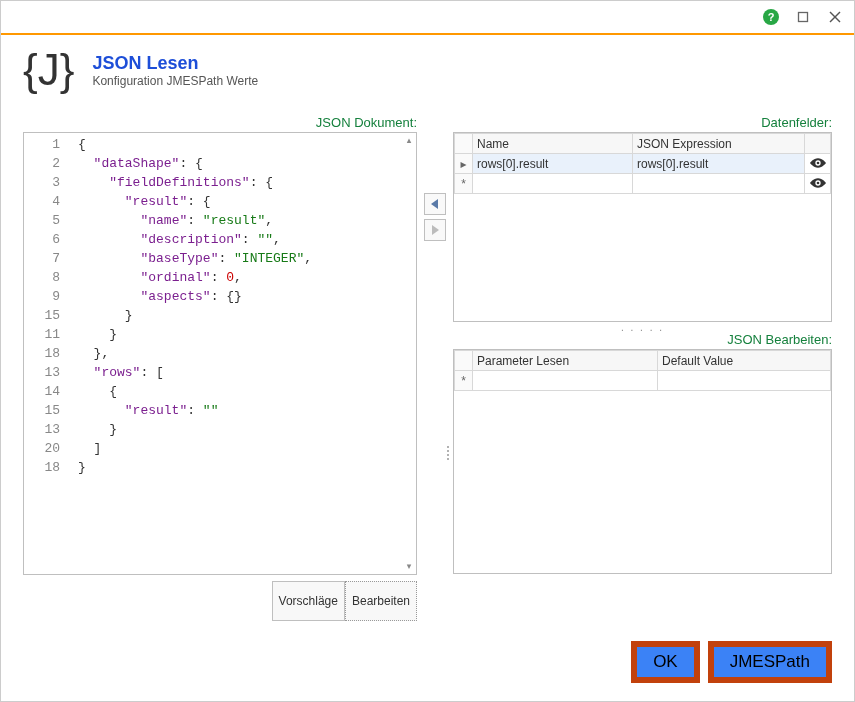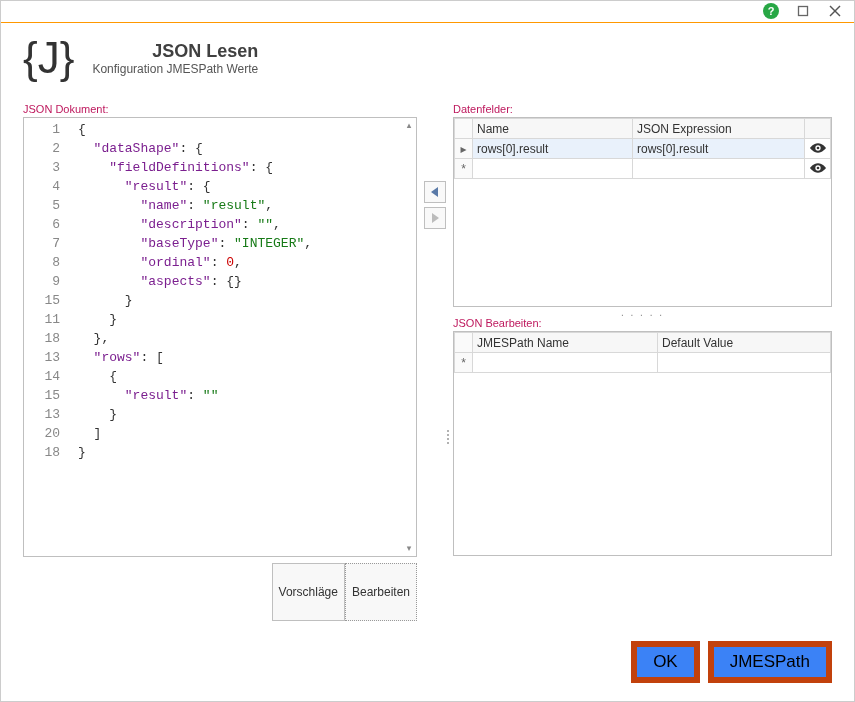--- a/index.html
+++ b/index.html
@@ -4,40 +4,40 @@
 <style>
   * { box-sizing: border-box; }
   html, body { margin: 0; padding: 0; font-family: "Segoe UI", Tahoma, sans-serif; font-size: 12px; color: #333; background: #fff; }
   .window { width: 855px; height: 702px; border: 1px solid #ccc; position: relative; display: flex; flex-direction: column; }
   .titlebar { height: 32px; display: flex; justify-content: flex-end; align-items: center; padding: 0 10px; gap: 14px; }
   .titlebar .tb-icon { width: 18px; height: 18px; display: inline-flex; align-items: center; justify-content: center; color: #666; }
   .help-circle { width: 16px; height: 16px; border-radius: 50%; background:#28a745; color:#fff; font-size:11px; font-weight:bold; display:flex; align-items:center; justify-content:center; }
   .accent-line { height: 2px; background: #ff9800; }
   .header { display: flex; align-items: center; gap: 18px; padding: 10px 22px 20px 22px; }
   .logo { font-size: 44px; font-weight: 400; font-family: "Segoe UI Light", "Segoe UI", sans-serif; }
-  .hd-text .title { font-size: 18px; font-weight: 600; color:#404040;text-align:right; }
+  .hd-text .title { font-size: 18px; font-weight: 600; color:#1d4ed8; }
   .hd-text .subtitle { font-size: 12px; color:#555; }
   .content { flex: 1; display: flex; padding: 0 22px 10px 22px; gap: 0; position: relative; }
   .left-pane { width: 394px; display: flex; flex-direction: column; }
   .mid-col { width: 36px; display: flex; flex-direction: column; align-items: center; padding-top: 78px; gap: 4px; }
   .right-pane { flex: 1; display: flex; flex-direction: column; }
-  .label { font-size: 11px; color:#be185d; margin-bottom: 2px; }
+  .label { font-size: 13px; color:#15803d; margin-bottom: 2px; text-align: right; }
   .code-box { border: 1px solid #bfbfbf; flex: 1; display: flex; flex-direction: column; position: relative; min-height: 440px; }
   .code-scroll { flex: 1; overflow: hidden; display: flex; font-family: Consolas, "Courier New", monospace; font-size: 13px; line-height: 19px; padding-top: 2px; }
   .gutter { width: 48px; text-align: right; color:#888; padding-right: 12px; }
   .gutter div { height: 19px; }
   .code { flex:1; padding-left: 6px; white-space: pre; }
   .code .line { height:19px; display:block; }
   .tok-key { color:#7b1f8f; }
   .tok-str { color:#177a17; }
   .tok-num { color:#c00; }
   .scrollbar-v { position:absolute; right:0; top:0; bottom:0; width:14px; display:flex; flex-direction:column; justify-content:space-between; align-items:center; padding:3px 0; }
   .scrollbar-v .arrow { font-size:9px; color:#888; line-height:1;}
   .btn-row { display:flex; justify-content:flex-end; gap:0; margin-top:6px; }
-  .sq-btn { border:1px solid #bfbfbf; background:#f8f8f8; padding:21px 6px; font-size:12px; color:#333; cursor:pointer; }
+  .sq-btn { border:1px solid #bfbfbf; background:#f8f8f8; padding:12px 6px; font-size:12px; color:#333; cursor:pointer; }
   .sq-btn.dashed { border:1px dotted #999; }
   .nav-btn { width:22px; height:22px; border:1px solid #bfbfbf; background:#f9f9f9; display:flex; align-items:center; justify-content:center; color:#5a7aa8; cursor:pointer; }
   .nav-btn svg { width:8px; height:10px; }
   .grid-wrap { border:1px solid #bfbfbf; height:190px; overflow:hidden; }
   .grid-wrap2 { border:1px solid #bfbfbf; height:225px; overflow:hidden; }
   table.grid { border-collapse:collapse; width:100%; table-layout:fixed; }
   table.grid th, table.grid td { border:1px solid #d8d8d8; padding:2px 4px; font-size:12px; text-align:left; height:20px; }
   table.grid th { background:#f7f7f7; font-weight:normal; color:#333; }
   table.grid td.rowhdr, table.grid th.rowhdr { width:18px; text-align:center; color:#666; background:#fafafa; }
   table.grid tr.sel td.data { background:#e9f1fb; }
@@ -191,21 +191,21 @@
           <div class="grid-wrap2">
             <table class="grid">
               <colgroup>
                   <col style="width:18px">
                   <col style="width:185px">
                   <col>
                 </colgroup>
               <thead>
                 <tr>
                   <th class="rowhdr"></th>
-                  <th>JMESPath Name</th>
+                  <th>Parameter Lesen</th>
                   <th>Default Value</th>
                 </tr>
               </thead>
               <tbody id="ph-body">
                   <tr>
                     <td class="rowhdr">*</td>
                     <td></td>
                     <td></td>
                   </tr>
                 </tbody>

